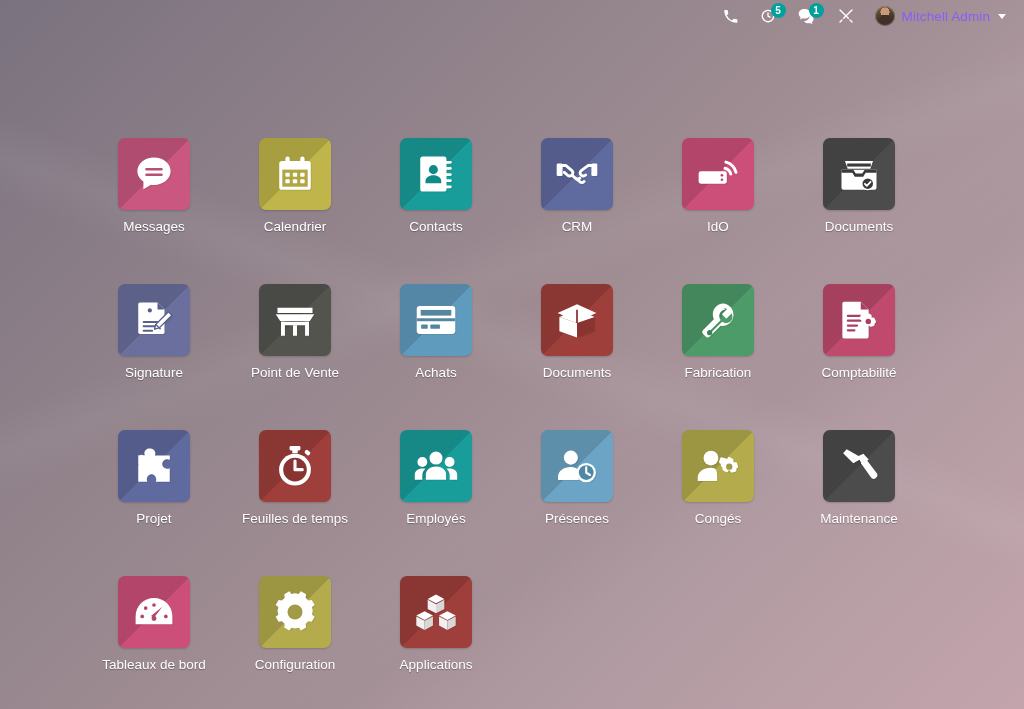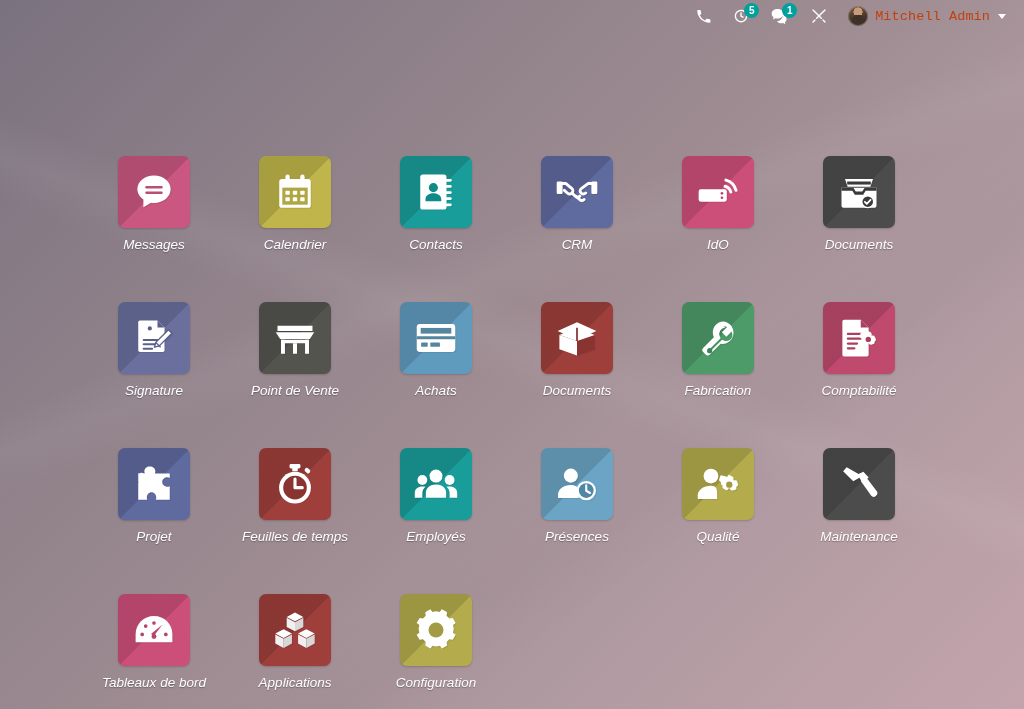--- a/index.html
+++ b/index.html
@@ -61,45 +61,43 @@
     width: 20px; height: 20px; border-radius: 50%;
     background:
       radial-gradient(circle at 50% 72%, #3f3028 0 32%, rgba(63,48,40,0) 33%),
       radial-gradient(circle at 50% 30%, #c89a78 0 26%, rgba(200,154,120,0) 27%),
       linear-gradient(165deg, #7b5c44 0%, #4a3828 55%, #2b2019 100%);
     box-shadow: 0 0 0 1px rgba(255,255,255,0.25) inset;
     flex: 0 0 auto;
   }
   .user-name {
     font-size: 13.5px;
-    color: #c2410c;
+    color: #8b5cf6;
     white-space: nowrap;
     letter-spacing: 0.1px;
-    font-family: Liberation Mono, monospace;
   }
   .caret {
     width: 0; height: 0;
     border-left: 4px solid transparent;
     border-right: 4px solid transparent;
     border-top: 5px solid #ffffff;
     margin-left: 1px;
   }
 
   
   .apps {
     position: absolute;
     left: 118px;
-    top: 156px;
+    top: 138px;
     width: 790px;
     display: grid;
     grid-template-columns: repeat(6, 72px);
     column-gap: 69px;
     row-gap: 50px;
     z-index: 10;
-    font-style: italic;
   }
   .app {
     width: 72px;
     display: flex; flex-direction: column; align-items: center;
     cursor: pointer;
     text-decoration: none;
   }
   .tile {
     position: relative;
     width: 72px; height: 72px;
@@ -441,21 +439,21 @@
           <svg width="44" height="38" viewBox="0 0 50 42" fill="currentColor">
       <circle cx="17" cy="12" r="8.4"></circle>
       <path d="M17 23c-8.3 0-15 4.8-15 10.8V38h22v-4.2c0-6 0-10.8-7-10.8z"></path>
       <g transform="translate(34,27)">
         <path d="M0-12.5l2.7.6 1-2.4 3.1 1.7-.3 2.6 1.9 1.9 2.6-.3 1 3.3-2.4 1.1.6 2.7-3.4 1L5-3.2l-2.6.1-1.6 2.3-3-1.6.6-2.6L-3.8-6.4l.1-2.6-2.3-1.6 1.1-3.4 2.7.6z" fill="#fff" stroke="#fff" stroke-width="3.6" stroke-linejoin="round"></path>
         <circle cx="3.8" cy="-5.2" r="3.6" fill="#a39a45"></circle>
       </g>
     </svg>
         </div>
       </div>
-      <div class="app-label">Qualité</div>
+      <div class="app-label">Congés</div>
     </div>
     <div class="app">
       <div class="tile" style="background: rgb(76, 76, 76);">
         <div class="glyph">
           <svg width="44" height="40" viewBox="0 0 50 44" fill="currentColor">
       <path d="M7 7.5l4-4.5 13.5 7.5 5.5-2.5 6 6.5-7 6-3.5-5.5-7 4z"></path>
       <path d="M27 18.5l5.5-5 12.5 16.5a3.9 3.9 0 0 1-.4 5.2l-.4.4a3.9 3.9 0 0 1-5.5-.4z"></path>
     </svg>
         </div>
       </div>
@@ -473,20 +471,31 @@
         <circle cx="14.5" cy="15.5" r="2.1"></circle>
         <circle cx="24" cy="12" r="2.1"></circle>
         <circle cx="37.5" cy="25" r="2.1"></circle>
       </g>
     </svg>
         </div>
       </div>
       <div class="app-label">Tableaux de bord</div>
     </div>
     <div class="app">
+      <div class="tile" style="background: rgb(179, 171, 76);">
+        <div class="glyph">
+          <svg width="42" height="42" viewBox="0 0 48 48" fill="currentColor">
+      <path d="M24 2.5l4.3.9 2.3-3.1.2.1 5.9 3.4-.6 3.8 3.2 3.2 3.8-.6 3.4 5.9-3.1 2.3.9 4.3-.9 4.3 3.1 2.3-3.4 5.9-3.8-.6-3.2 3.2.6 3.8-5.9 3.4-2.3-3.1-4.3.9-4.3-.9-2.3 3.1-5.9-3.4.6-3.8-3.2-3.2-3.8.6-3.4-5.9 3.1-2.3-.9-4.3.9-4.3-3.1-2.3 3.4-5.9 3.8.6 3.2-3.2-.6-3.8 5.9-3.4 2.3 3.1z"></path>
+      <circle cx="24" cy="24" r="8.6" fill="#a39a45"></circle>
+    </svg>
+        </div>
+      </div>
+      <div class="app-label">Configuration</div>
+    </div>
+    <div class="app">
       <div class="tile" style="background: rgb(159, 63, 60);">
         <div class="glyph">
           <svg width="42" height="40" viewBox="0 0 48 44" fill="currentColor">
       <g>
         <path d="M24 2l9.5 5-9.5 5-9.5-5z"></path>
         <path d="M14.5 8v10.5L24 23.5V13z" fill="#f0f0f0"></path>
         <path d="M33.5 8v10.5L24 23.5V13z" fill="#d8d8d8"></path>
       </g>
       <g transform="translate(-13,19)">
         <path d="M24 2l9.5 5-9.5 5-9.5-5z"></path>
@@ -496,24 +505,13 @@
       <g transform="translate(13,19)">
         <path d="M24 2l9.5 5-9.5 5-9.5-5z"></path>
         <path d="M14.5 8v10.5L24 23.5V13z" fill="#f0f0f0"></path>
         <path d="M33.5 8v10.5L24 23.5V13z" fill="#d8d8d8"></path>
       </g>
     </svg>
         </div>
       </div>
       <div class="app-label">Applications</div>
     </div>
-    <div class="app">
-      <div class="tile" style="background: rgb(179, 171, 76);">
-        <div class="glyph">
-          <svg width="42" height="42" viewBox="0 0 48 48" fill="currentColor">
-      <path d="M24 2.5l4.3.9 2.3-3.1.2.1 5.9 3.4-.6 3.8 3.2 3.2 3.8-.6 3.4 5.9-3.1 2.3.9 4.3-.9 4.3 3.1 2.3-3.4 5.9-3.8-.6-3.2 3.2.6 3.8-5.9 3.4-2.3-3.1-4.3.9-4.3-.9-2.3 3.1-5.9-3.4.6-3.8-3.2-3.2-3.8.6-3.4-5.9 3.1-2.3-.9-4.3.9-4.3-3.1-2.3 3.4-5.9 3.8.6 3.2-3.2-.6-3.8 5.9-3.4 2.3 3.1z"></path>
-      <circle cx="24" cy="24" r="8.6" fill="#a39a45"></circle>
-    </svg>
-        </div>
-      </div>
-      <div class="app-label">Configuration</div>
-    </div>
   </div>
 
 </body></html>

